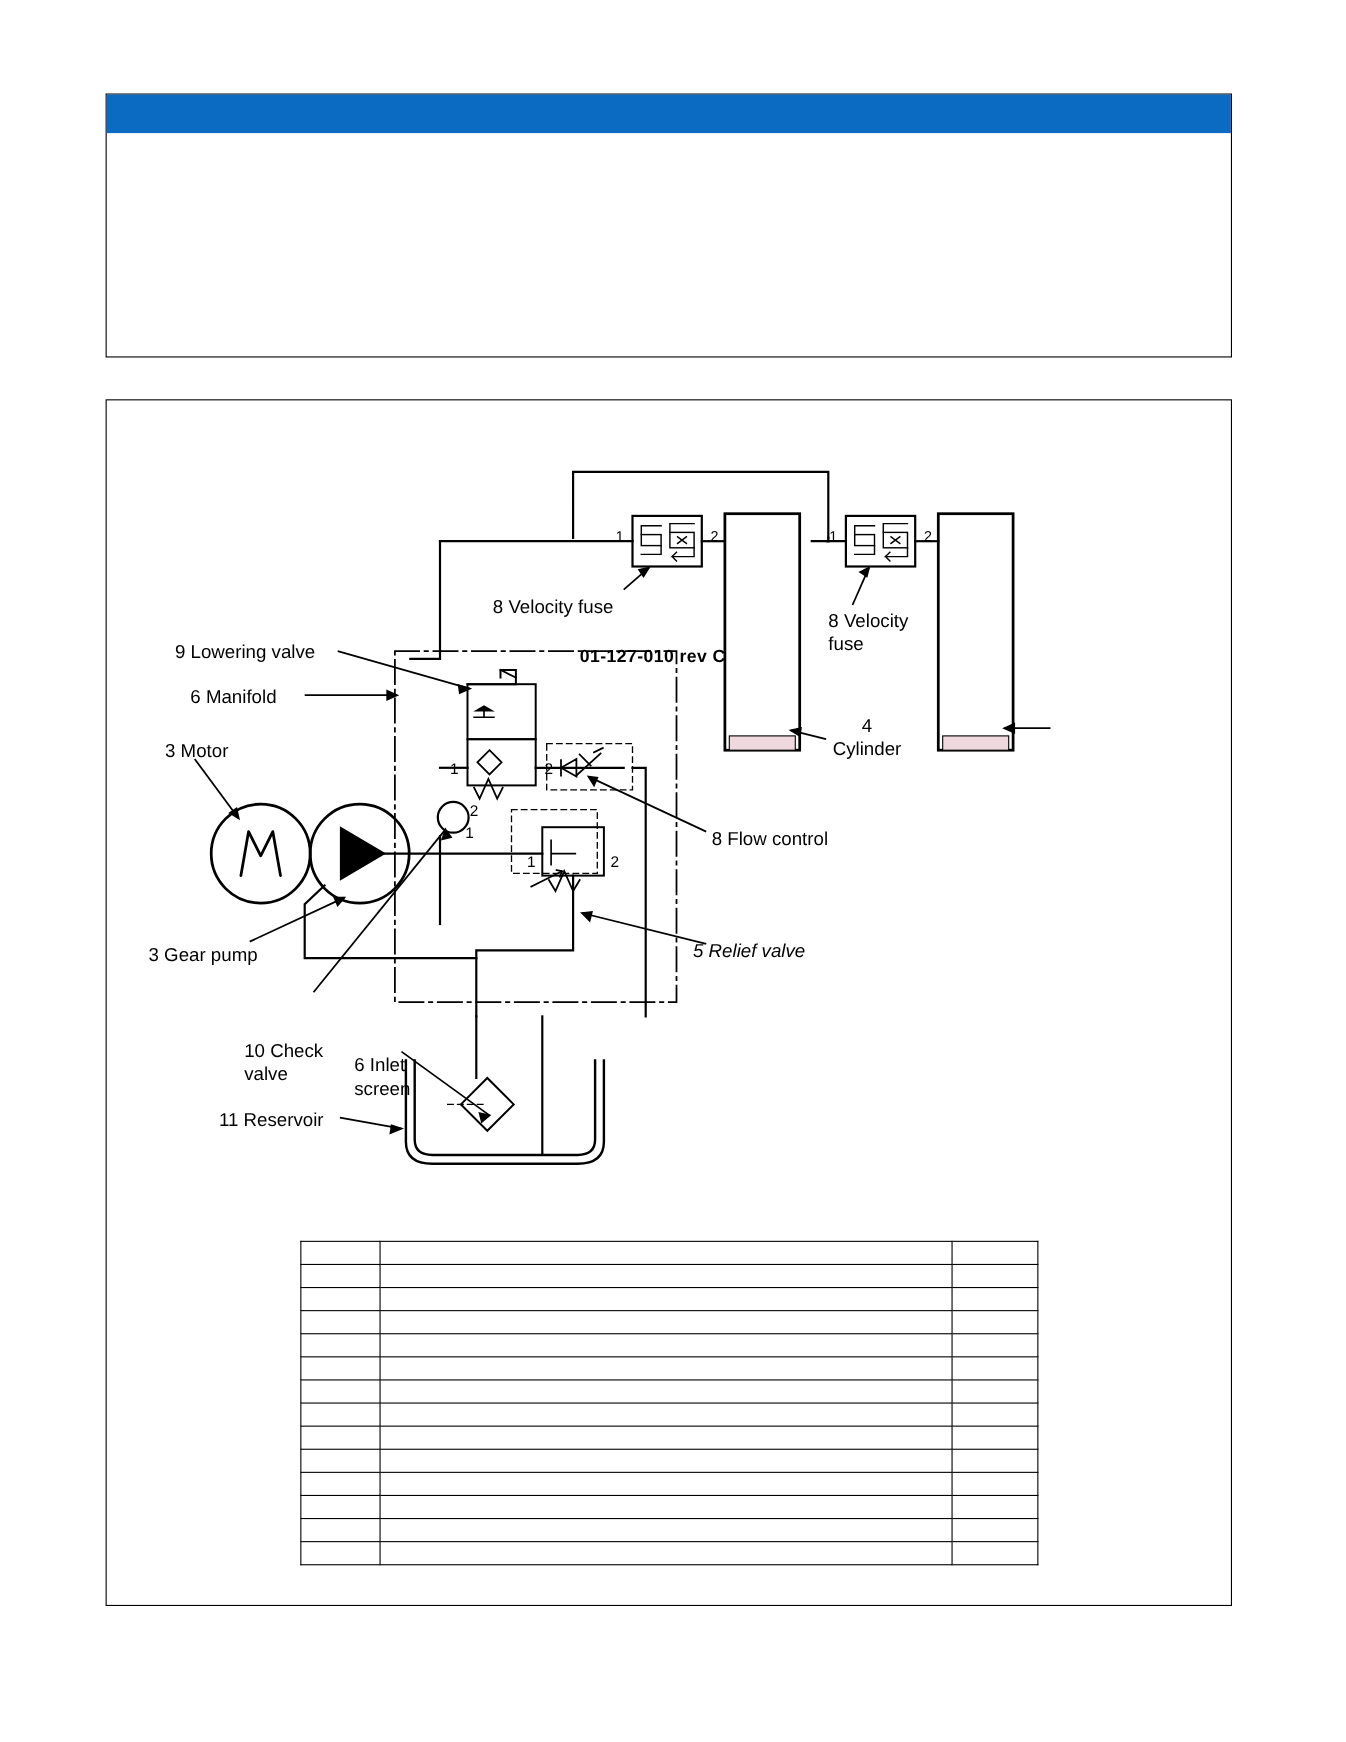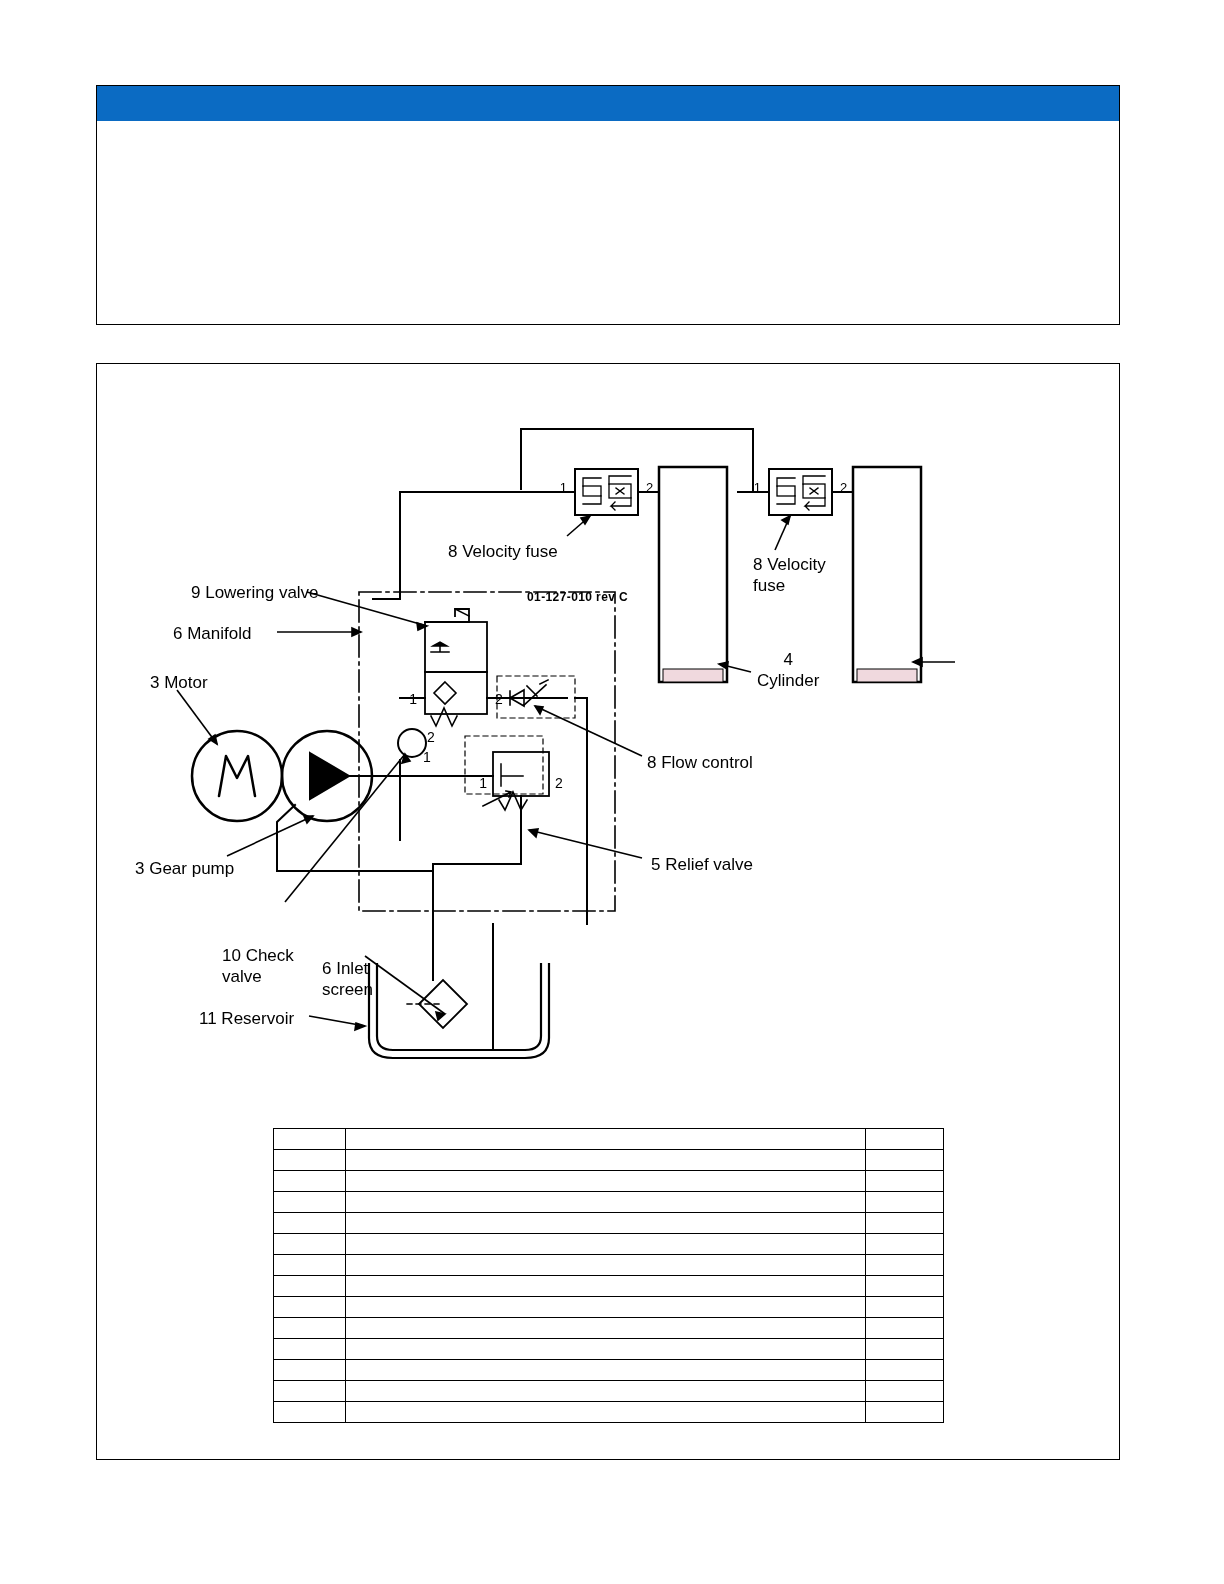--- a/index.html
+++ b/index.html
@@ -222,46 +222,46 @@
 
         <path d="M 336 664 l 24 -24 l 24 24 l -24 24 z" stroke-width="1.8" transform="translate(-14,-24)"></path>
         <path d="M 310 640 L 346 640" stroke-width="1.3" stroke-dasharray="5 4"></path>
         <path d="M 336 560 L 336 616" stroke-width="2"></path>
         <path d="M 396 560 L 396 684" stroke-width="2"></path>
 
       </g>
     </svg>
   </div>
 
-  <div class="callout" style="left:430px; top:223px; font-size:12px; font-weight:bold; letter-spacing:.4px;">01-127-010 rev C</div>
+  <div class="callout" style="left:430px; top:223px; font-size:16px; font-weight:bold; letter-spacing:.4px;">01-127-010 rev C</div>
 
   <div class="callout" style="left:351px; top:177px;">8 Velocity fuse</div>
 
   <div class="callout" style="left:656px; top:190px;">8 Velocity
 fuse</div>
 
-  <div class="callout" style="left:62px; top:218px;margin-left:32px;">9 Lowering valve</div>
+  <div class="callout" style="left:62px; top:218px;">9 Lowering valve</div>
 
   <div class="callout" style="left:76px; top:259px;">6 Manifold</div>
 
   <div class="callout" style="left:53px; top:308px;">3 Motor</div>
 
   <div class="callout" style="left:38px; top:494px;">3 Gear pump</div>
 
   <div class="callout" style="left:125px; top:541px;margin-top:40px;">10 Check
 valve</div>
 
   <div class="callout" style="left:225px; top:594px;">6 Inlet
 screen</div>
 
   <div class="callout" style="left:102px; top:644px;">11 Reservoir</div>
 
   <div class="callout" style="left:550px; top:388px;">8 Flow control</div>
 
-  <div class="callout" style="left:554px; top:490px;">5 Relief valve</div>
+  <div class="callout" style="left:533px; top:490px;font-style:italic;">5 Relief valve</div>
 
   <div class="callout" style="left:660px; top:285px; text-align:center;">4
 Cylinder</div>
 
 
   <svg style="position:absolute; left:0; top:0; width:1024px; height:760px; pointer-events:none;">
     <g stroke="#000" stroke-width="1.6" fill="none">
 
       <path d="M 470 172 L 493 152"></path>
       <path d="M 493 152 l -9 2 l 4 6 z" fill="#000"></path>

